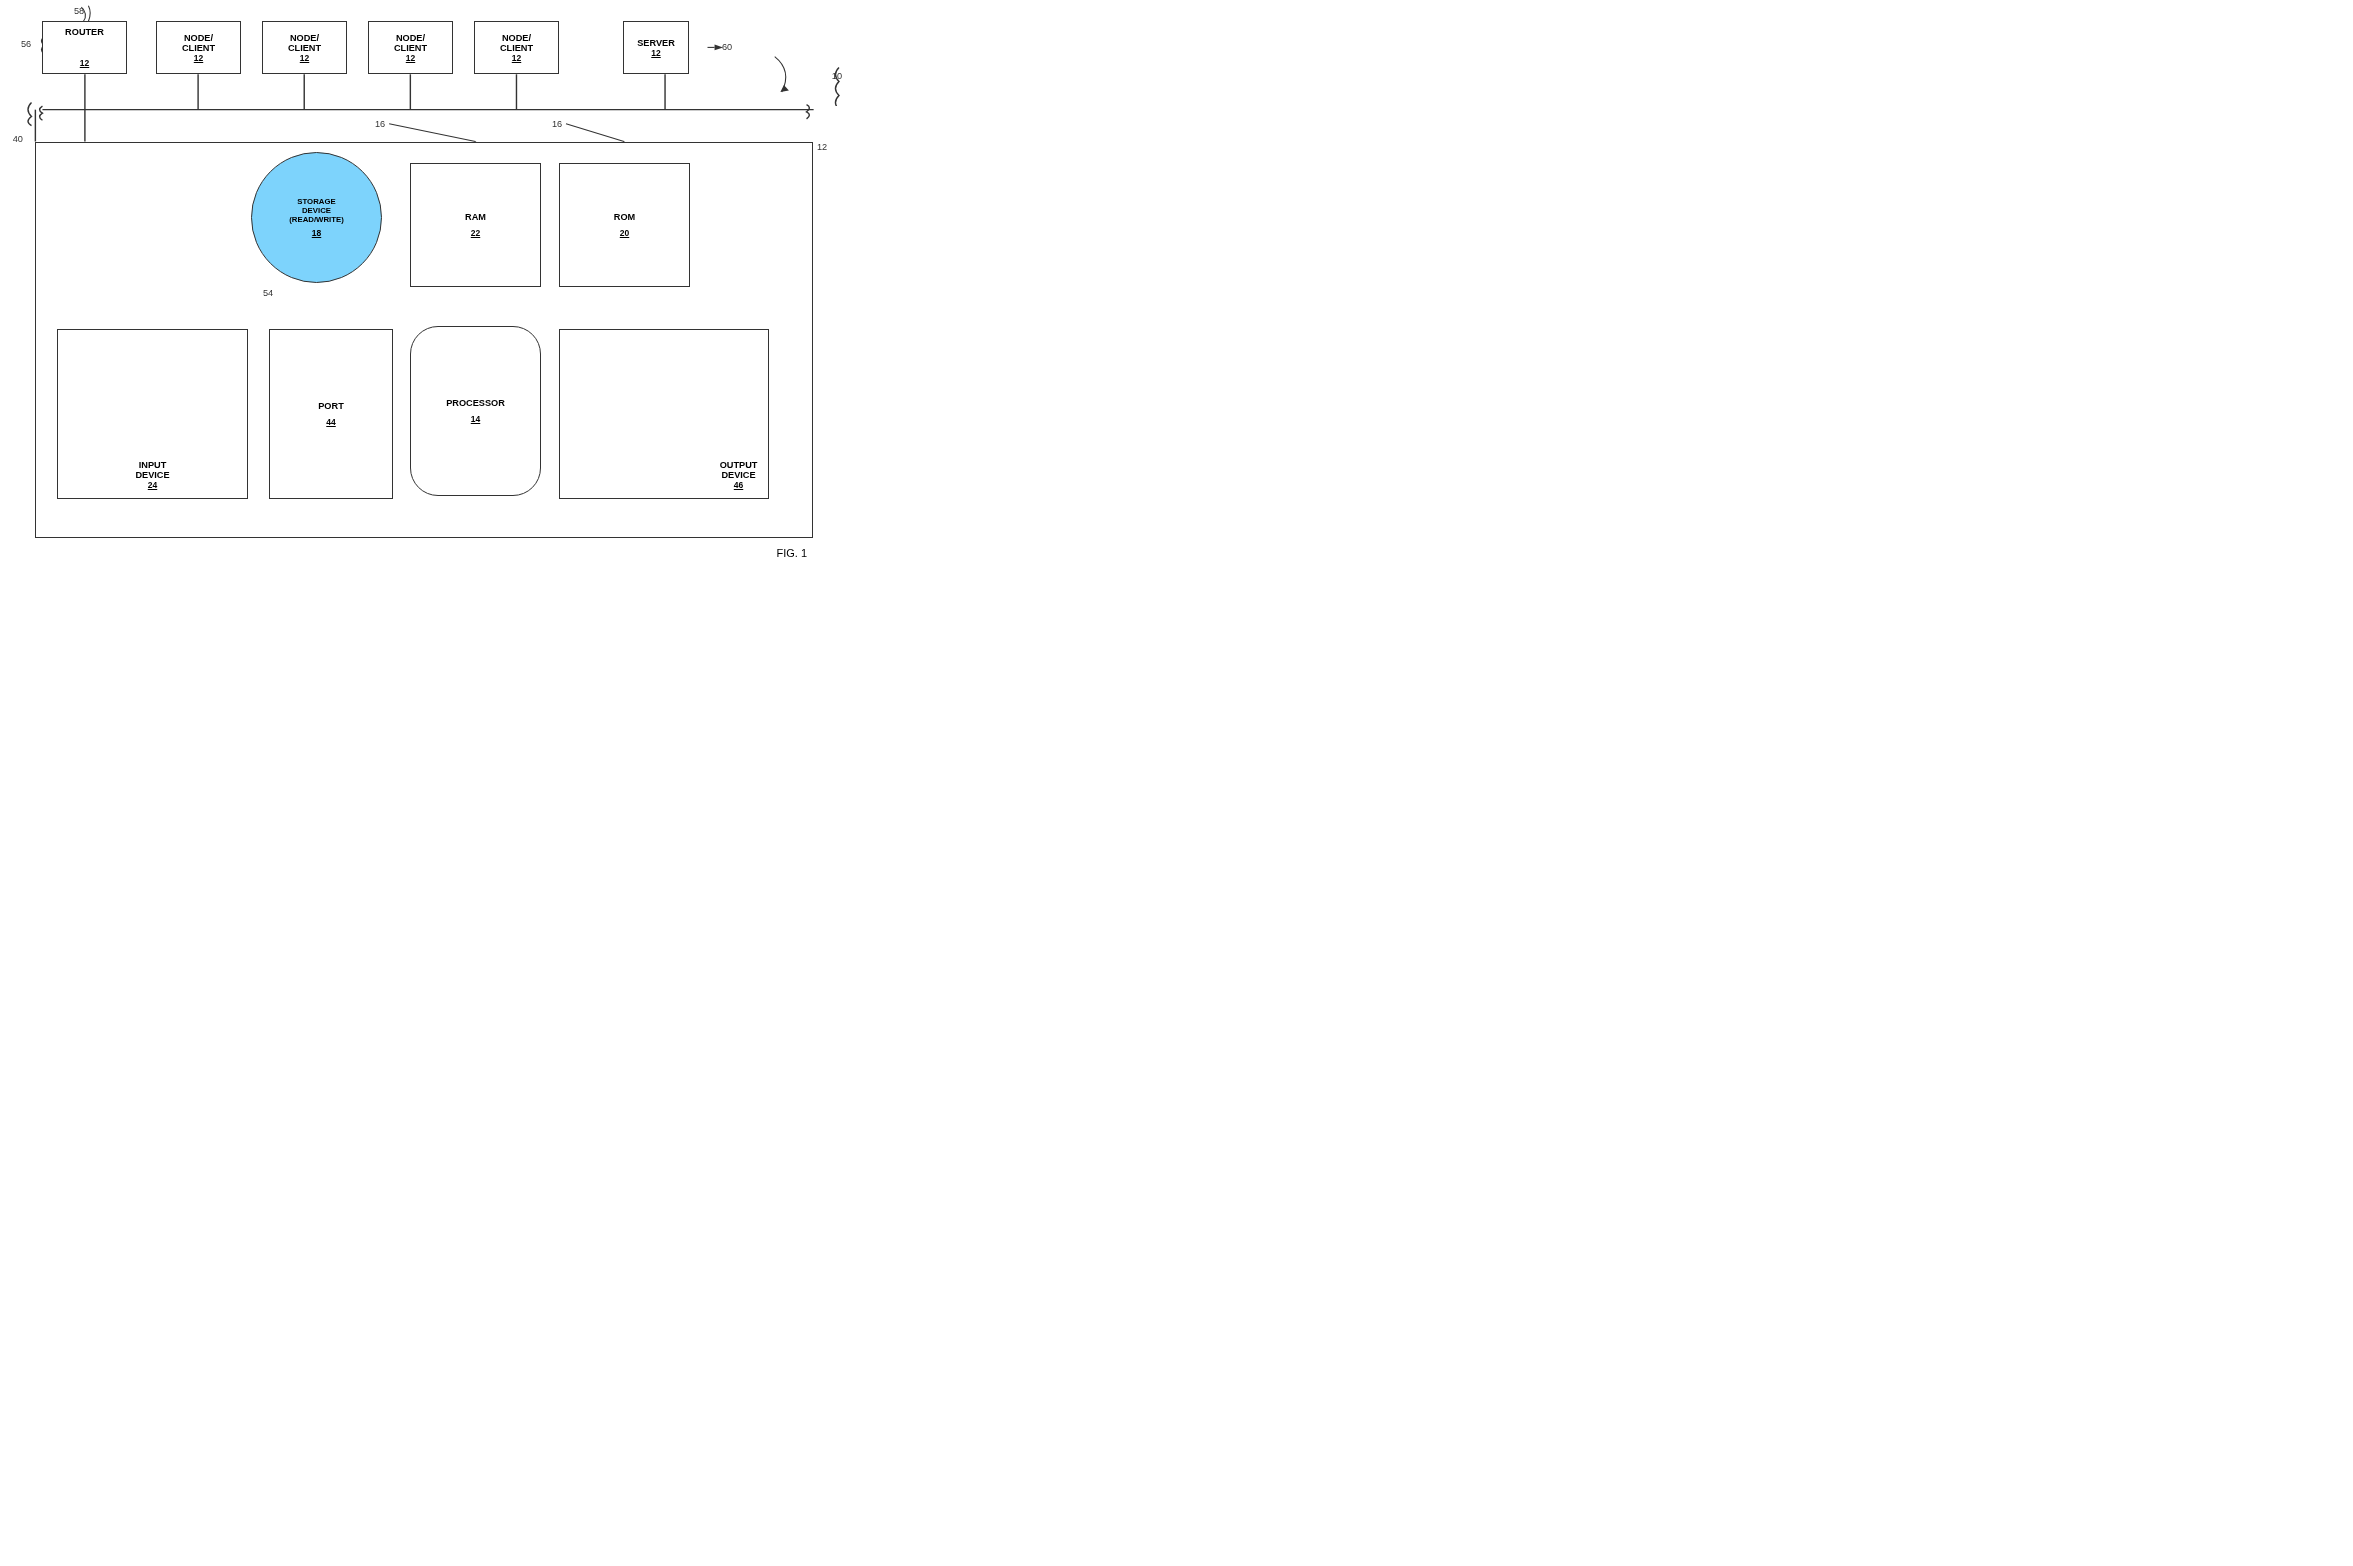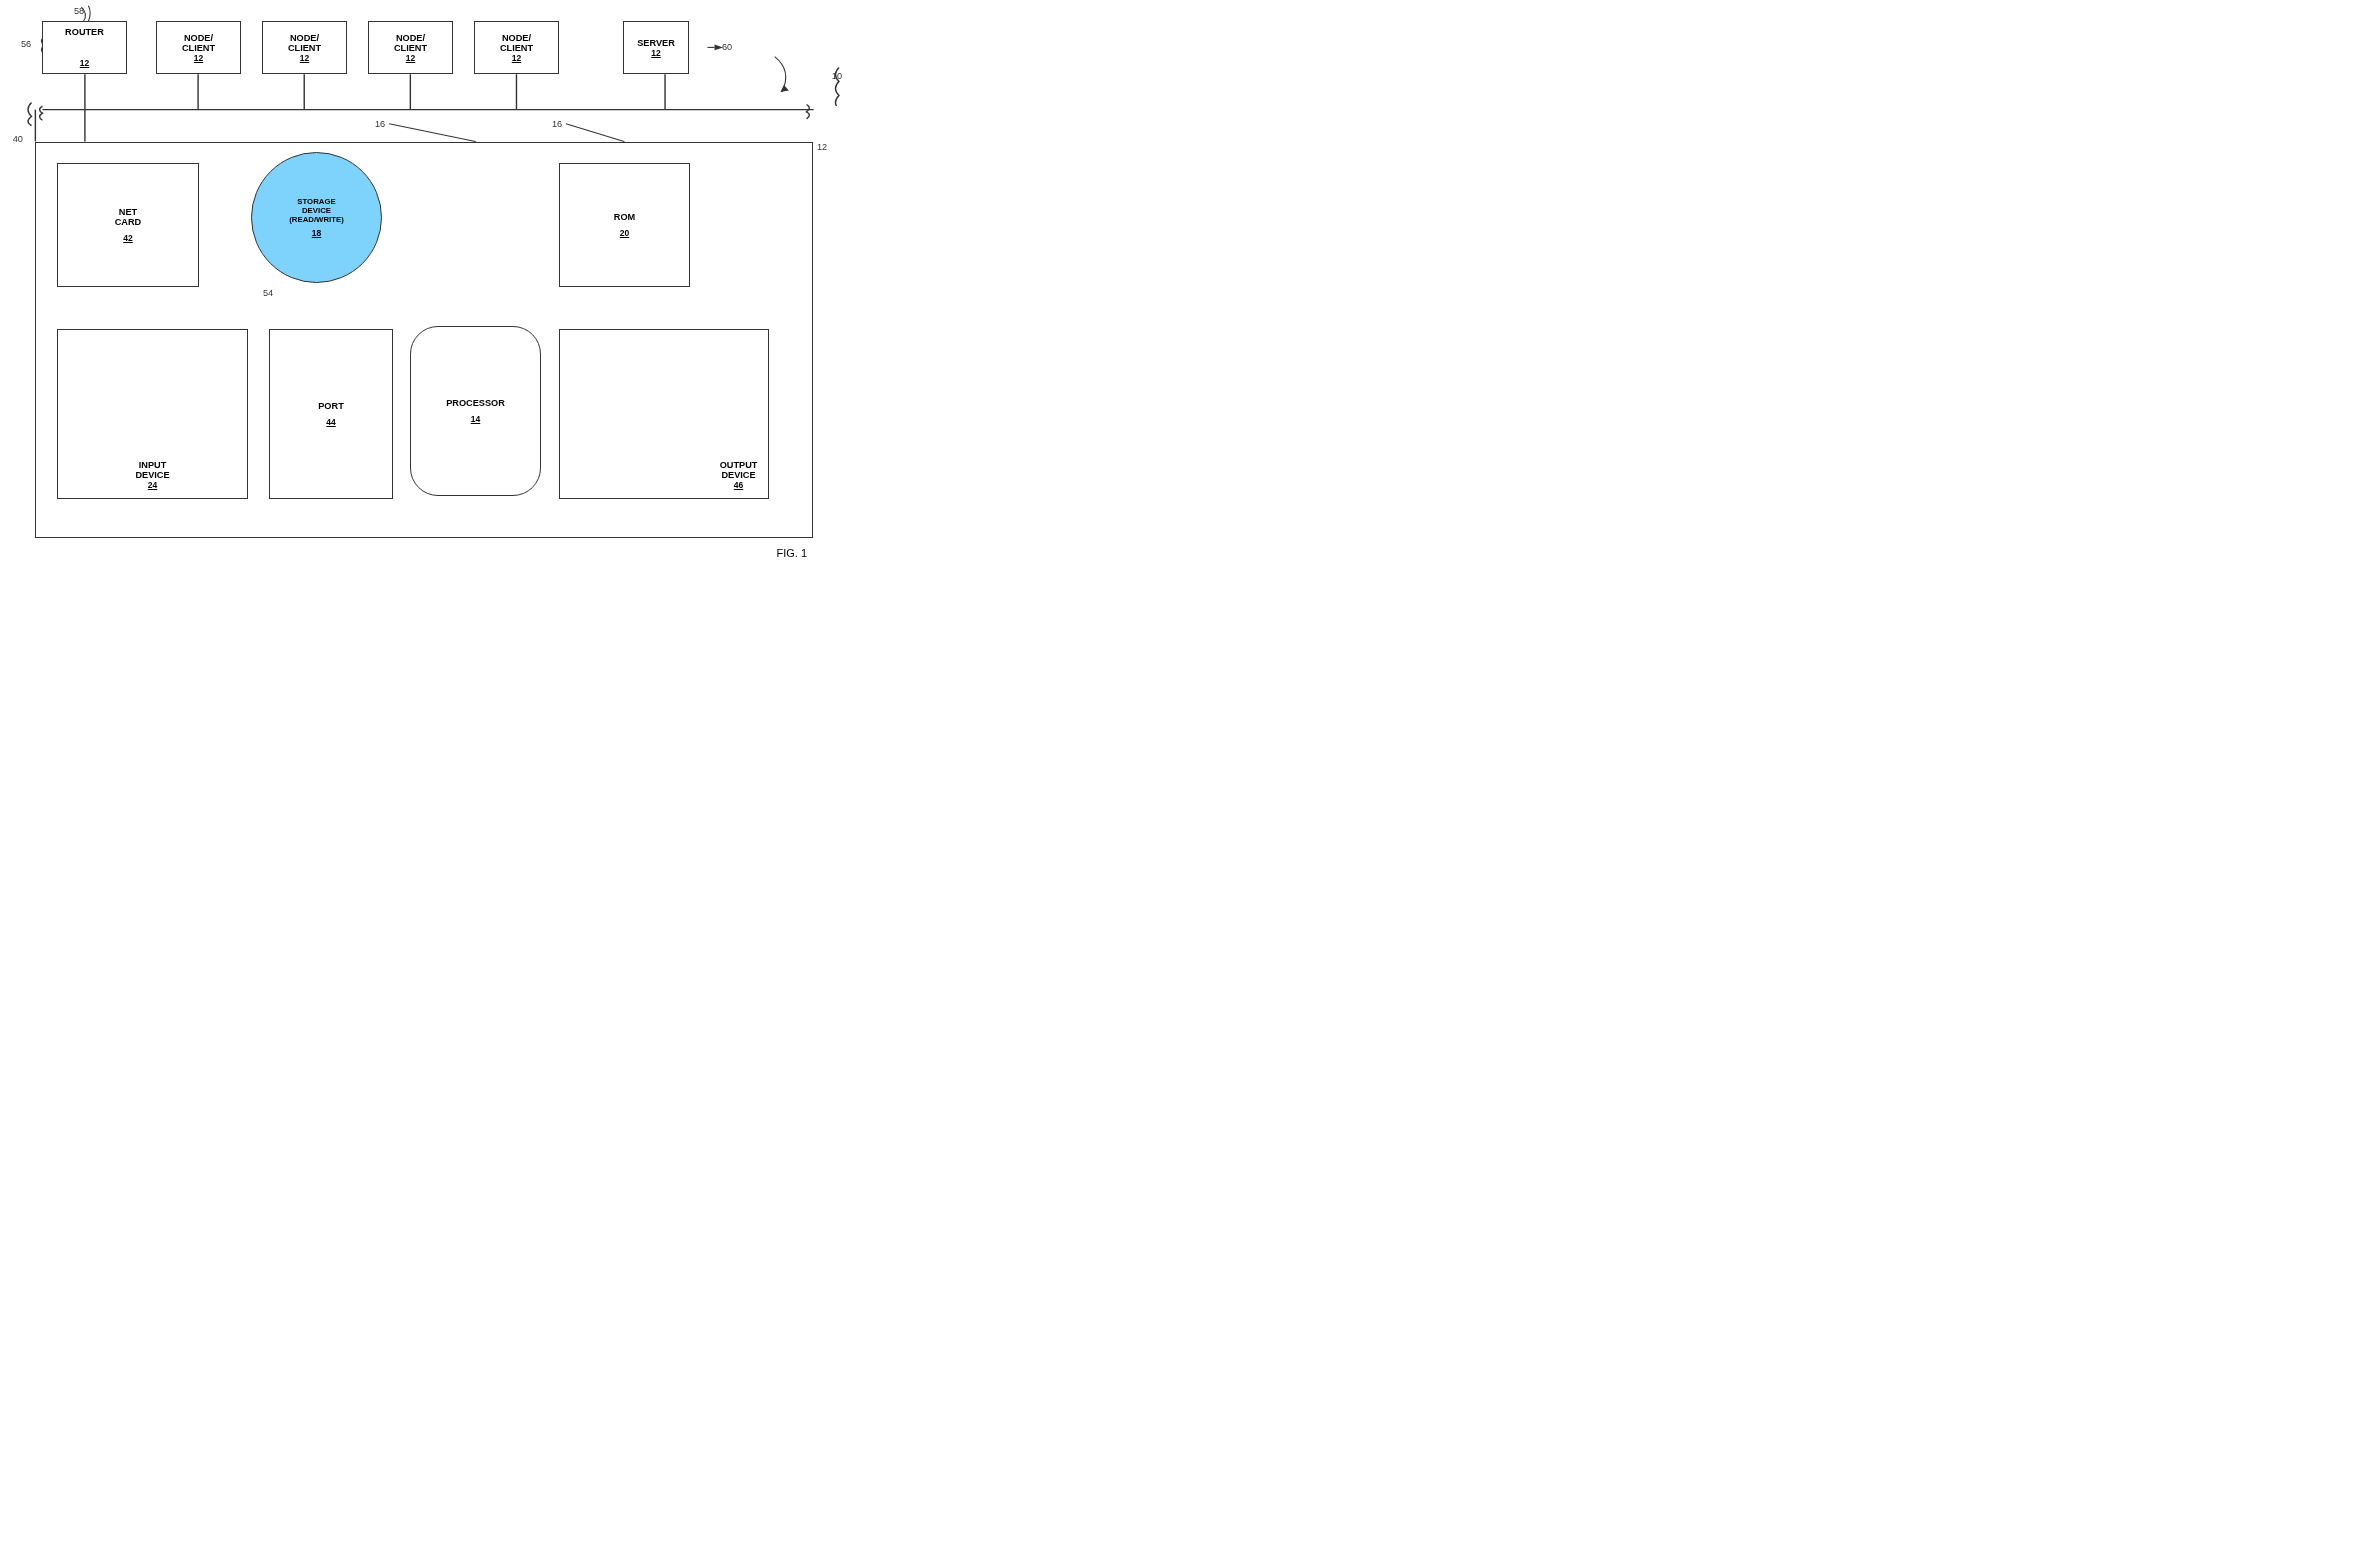--- a/index.html
+++ b/index.html
@@ -231,35 +231,34 @@
   </div>
 
   <div class="label" style="left:722px;top:42px;text-align:right;">60</div>
 
   <div class="main-box" style="left:35px;top:142px;width:778px;height:396px;">
     
   </div>
 
   <div class="label" style="left:817px;top:142px;">12</div>
 
-  <div class="inner-box" style="left:57px;top:163px;width:142px;height:124px;">
-    <div>NET</div>
-    <div>CARD</div>
-    <div class="ref-num" style="margin-top:5.7px;">42</div>
-  </div>
 
   <div class="circle-box" style="left:251px;top:152px;width:131px;height:131px;">
     <div style="font-size:7.8px;">STORAGE</div>
     <div style="font-size:7.8px;">DEVICE</div>
     <div style="font-size:7.8px;">(READ/WRITE)</div>
     <div class="ref-num" style="margin-top:3.5px;font-size:8.5px;">18</div>
   </div>
 
   <div class="label" style="left:263px;top:288px;">54</div>
 
+  <div class="inner-box" style="left:410px;top:163px;width:131px;height:124px;">
+    <div>RAM</div>
+    <div class="ref-num" style="margin-top:5.7px;">22</div>
+  </div>
 
   <div class="inner-box" style="left:559px;top:163px;width:131px;height:124px;">
     <div>ROM</div>
     <div class="ref-num" style="margin-top:5.7px;">20</div>
   </div>
 
   <div class="label" style="left:375px;top:119px;">16</div>
   <div class="label" style="left:552px;top:119px;">16</div>
 
   <div class="inner-box" style="left:57px;top:329px;width:191px;height:170px;justify-content:flex-end;padding-bottom:1px;">

